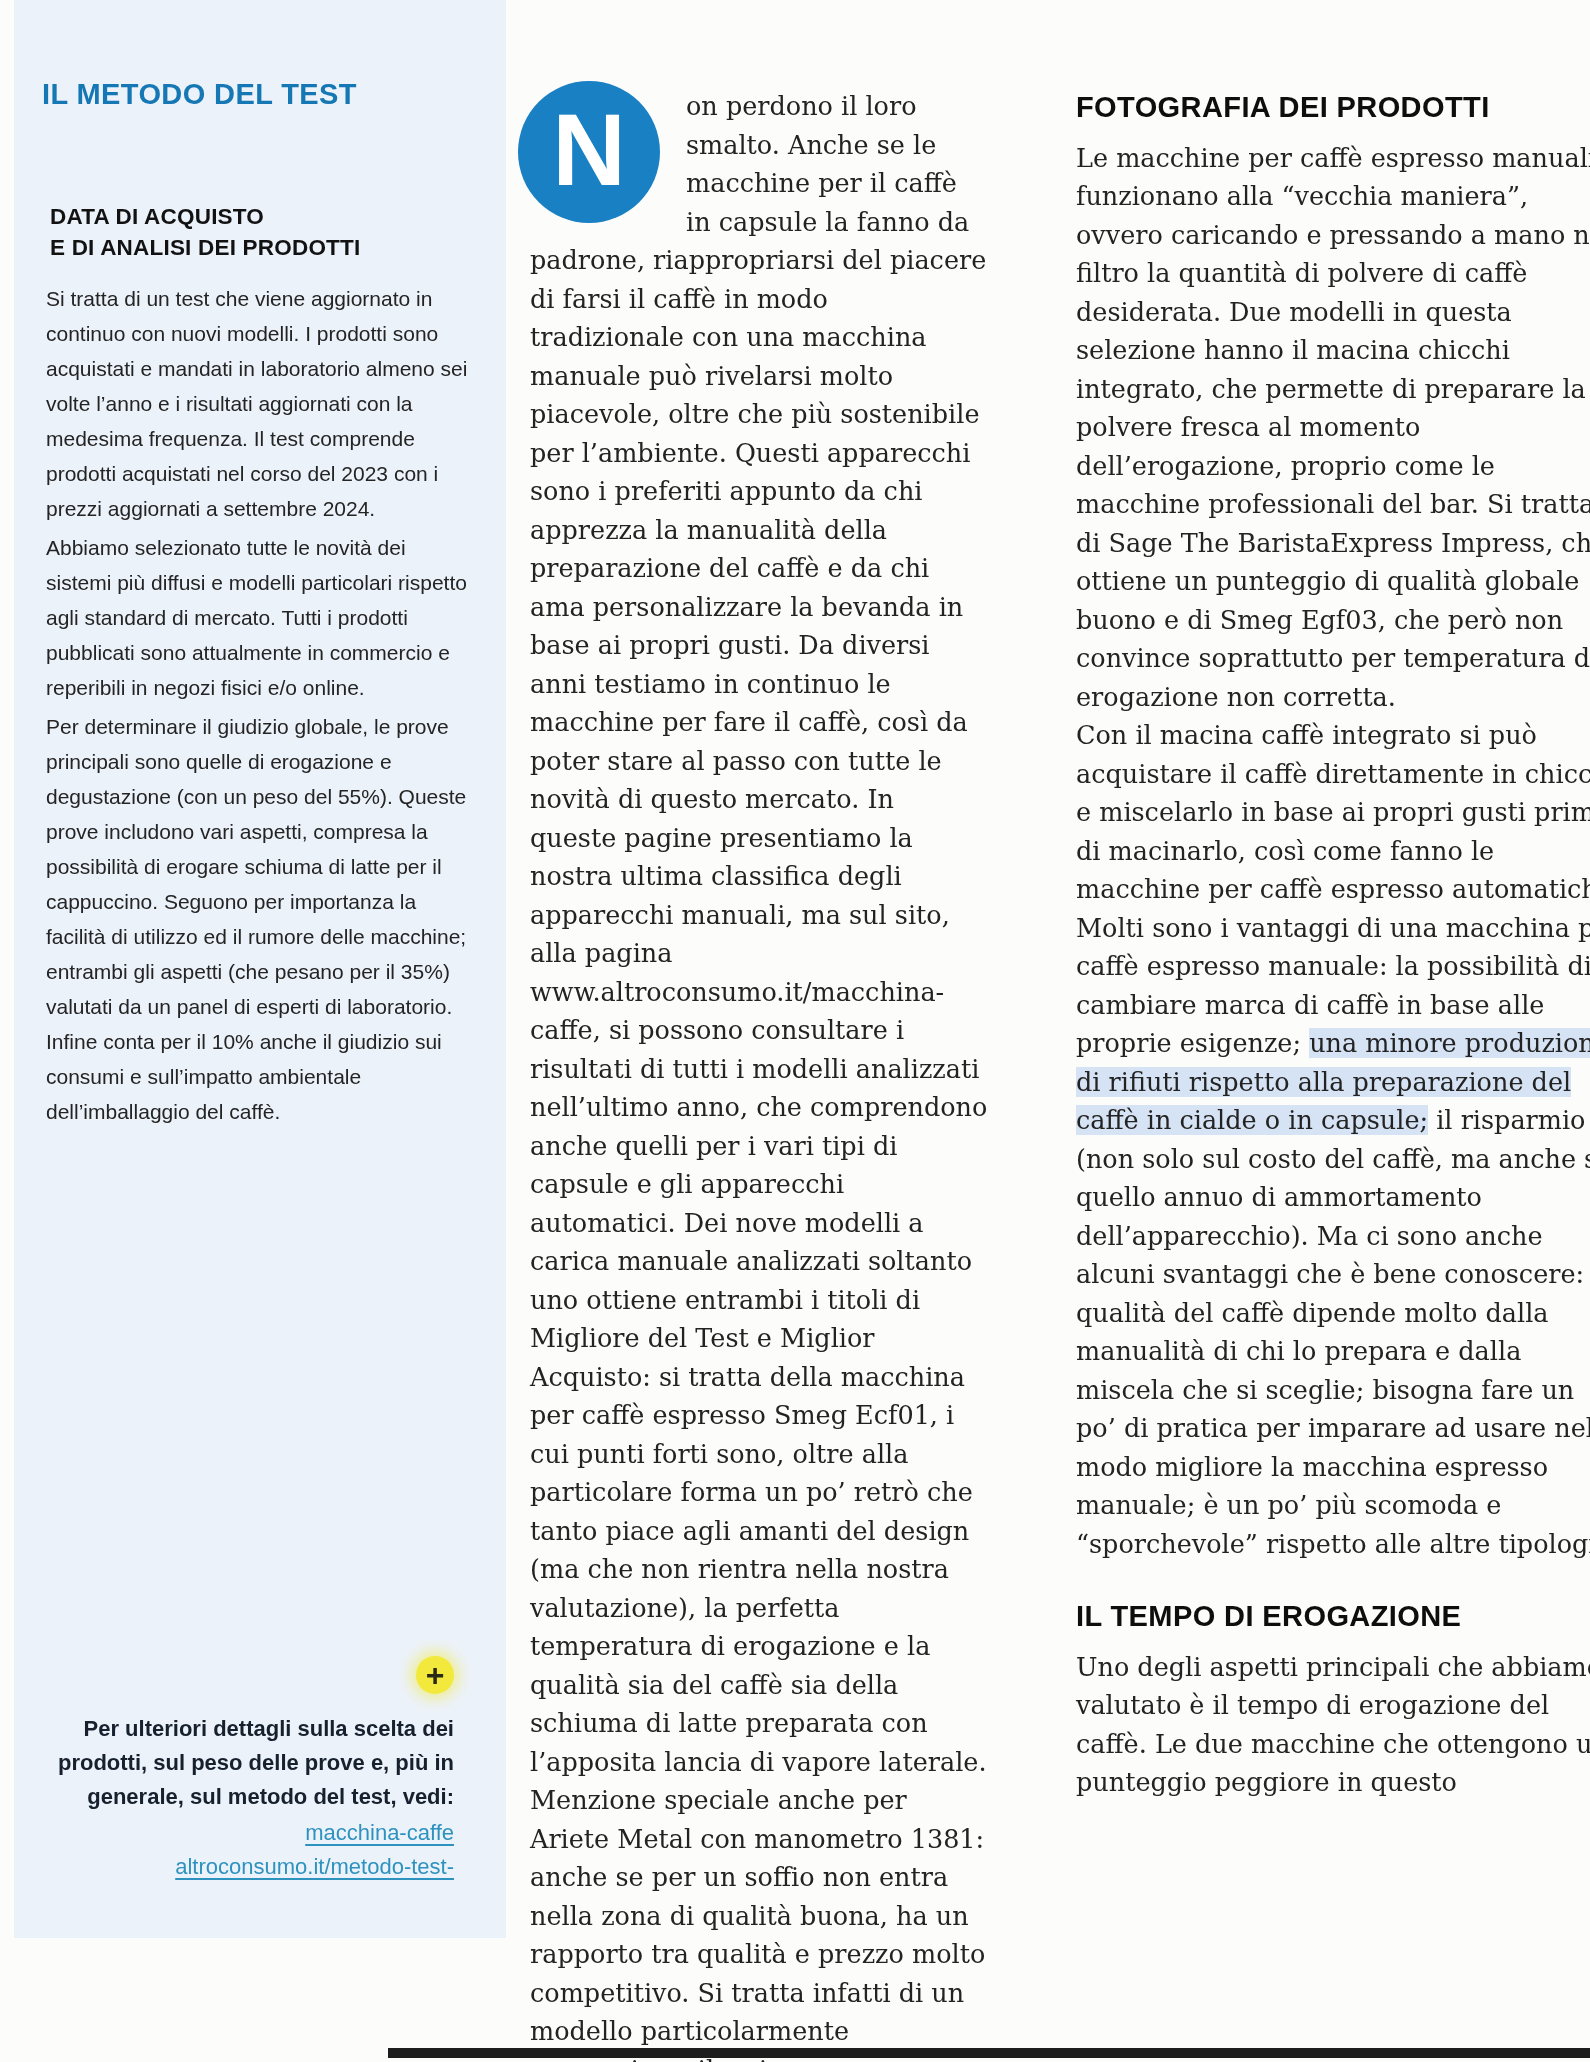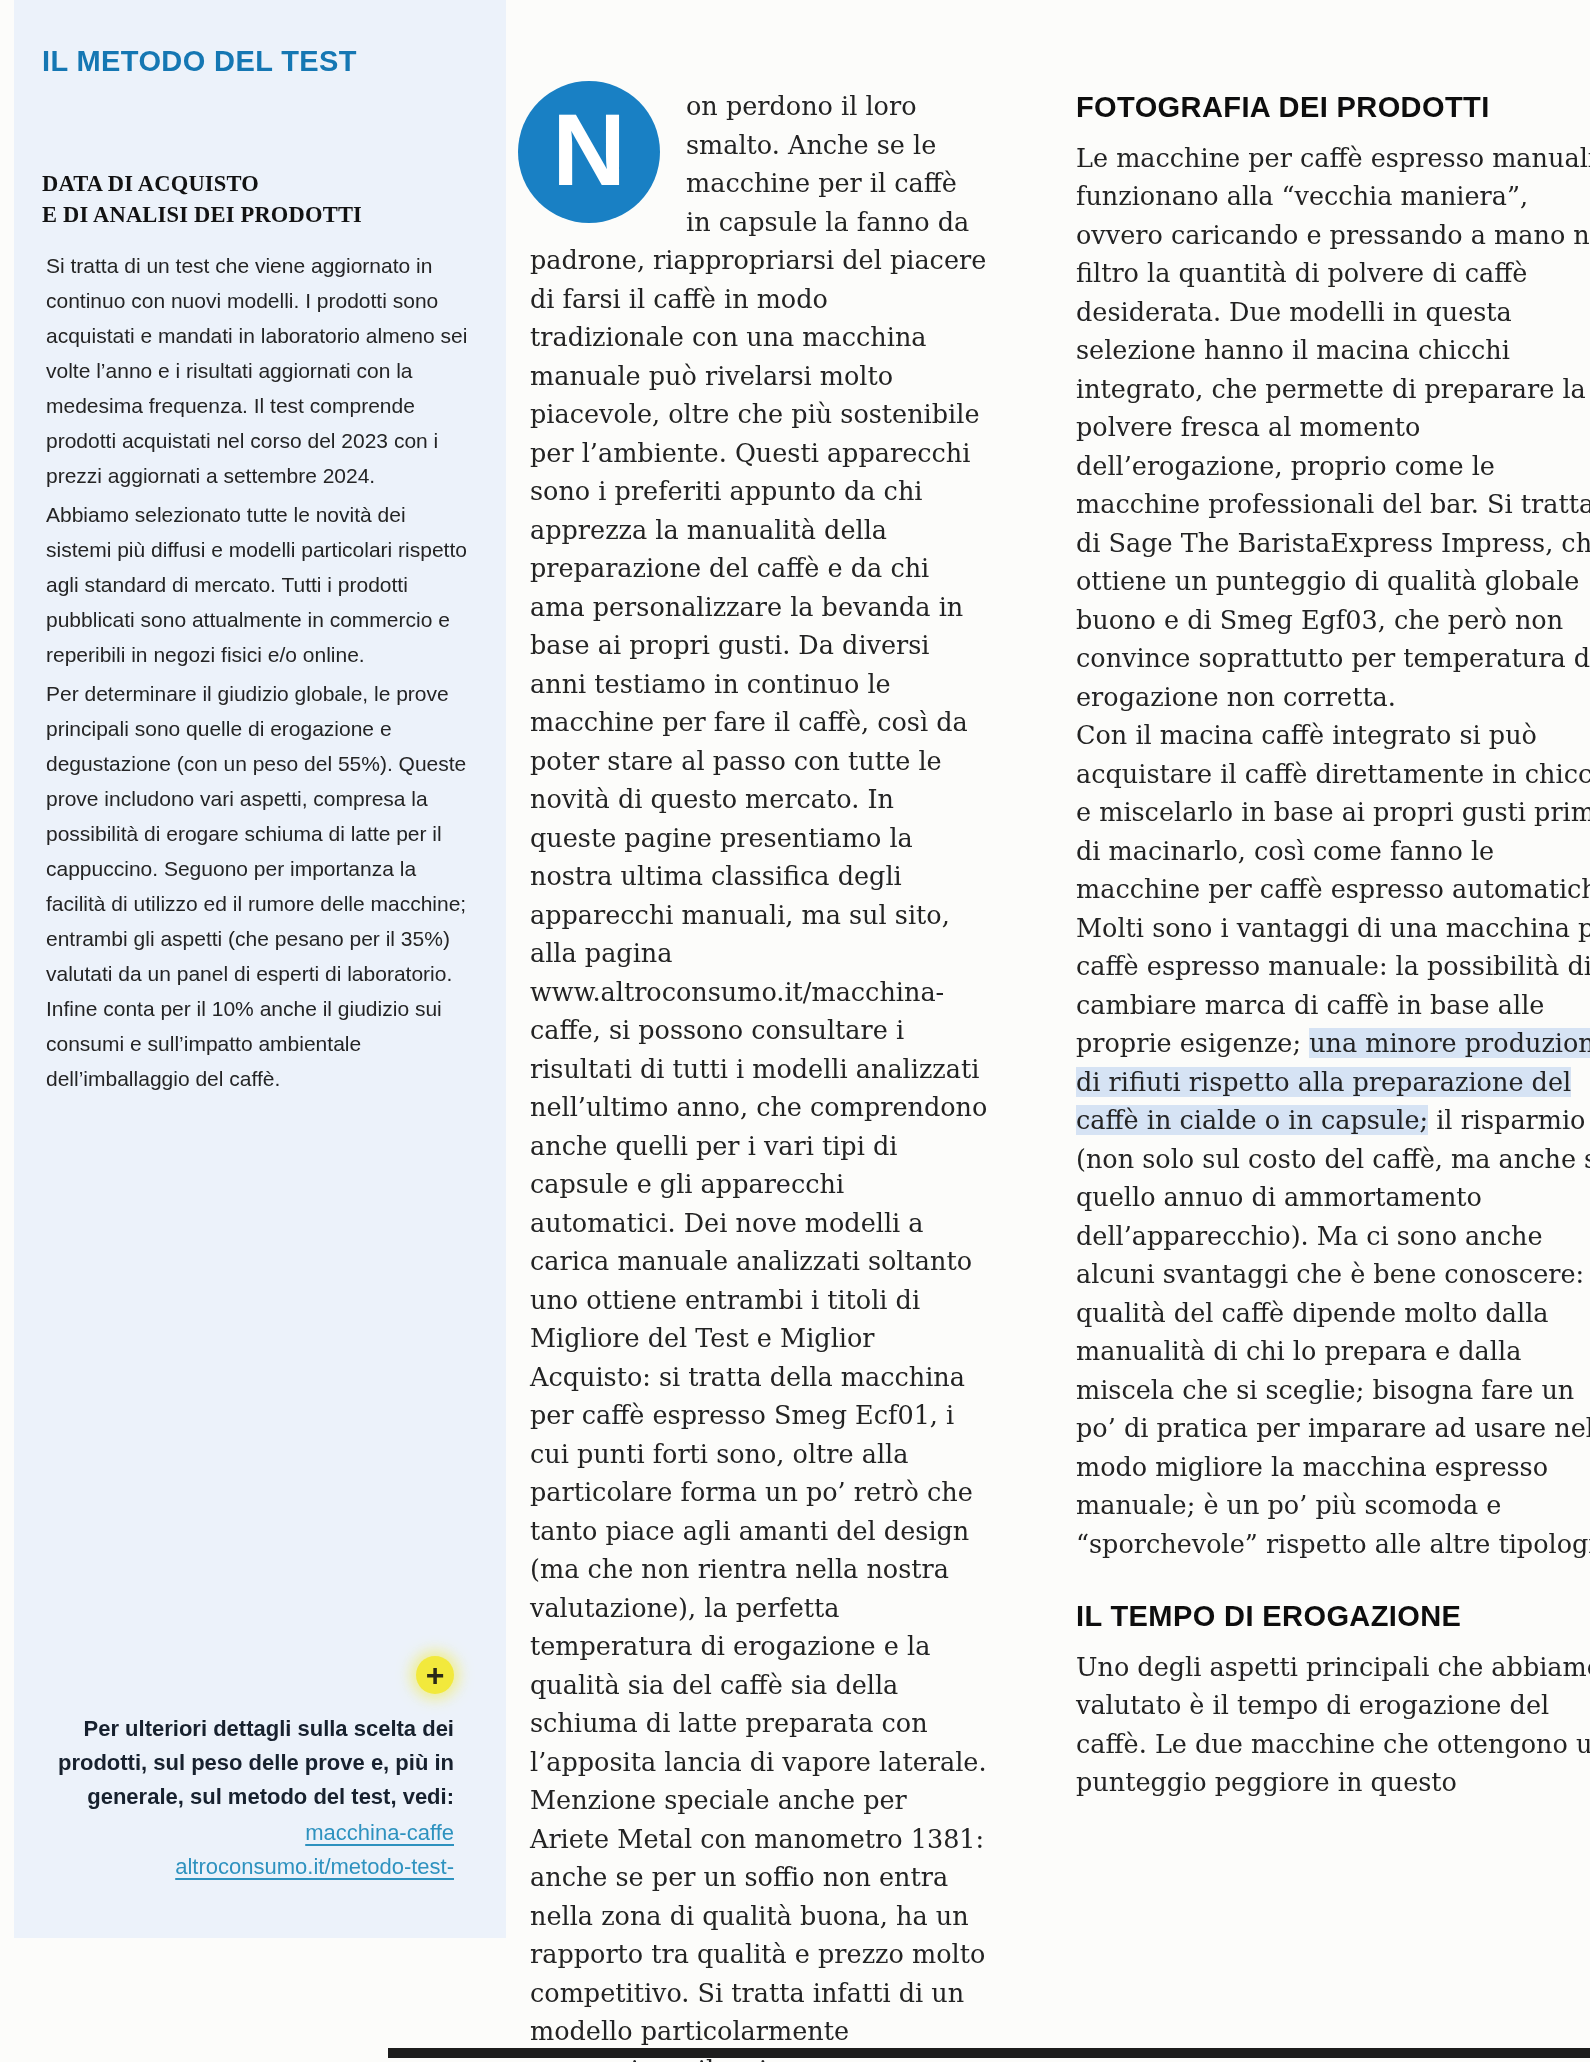--- a/index.html
+++ b/index.html
@@ -5,29 +5,29 @@
   html,body { margin:0; padding:0; background:#dedede; }
   .page {
     position:relative; width:1590px; height:2062px; margin:0 auto;
     background:#fcfcfa; overflow:hidden;
     font-family:"Liberation Sans", sans-serif; color:#222;
   }
 
   
   .sidebar {
     position:absolute; left:14px; top:0; width:492px; height:1938px;
-    background:#ecf2fa; box-sizing:border-box; padding:45px 30px 0 28px;
+    background:#ecf2fa; box-sizing:border-box; padding:78px 30px 0 28px;
   }
   .sidebar-title {
     margin:0 0 90px 0; font-size:29px; font-weight:bold; letter-spacing:.4px;
     color:#1577b3;
   }
   .side-h {
-    margin:56px 0 18px 0; font-size:22.5px; line-height:31px; font-weight:bold;
-    color:#121212; white-space:pre-line; letter-spacing:.2px;font-family:Liberation Serif, serif;
+    margin:56px 0 18px 8px; font-size:22.5px; line-height:31px; font-weight:bold;
+    color:#121212; white-space:pre-line; letter-spacing:.2px;
   }
   .side-h.first { margin-top:0; }
   .side-p { margin:4px; font-size:21px; line-height:35px; color:#242424; }
 
   .side-foot { position:absolute; left:30px; right:52px; bottom:54px; text-align:right; }
   .plus-badge {
     display:inline-flex; align-items:center; justify-content:center;
     width:38px; height:38px; border-radius:50%;
     background:#f2e93c; box-shadow:0 0 14px 5px rgba(242,233,60,.55);
     color:#2a2a18; font-size:32px; font-weight:bold; line-height:1;

